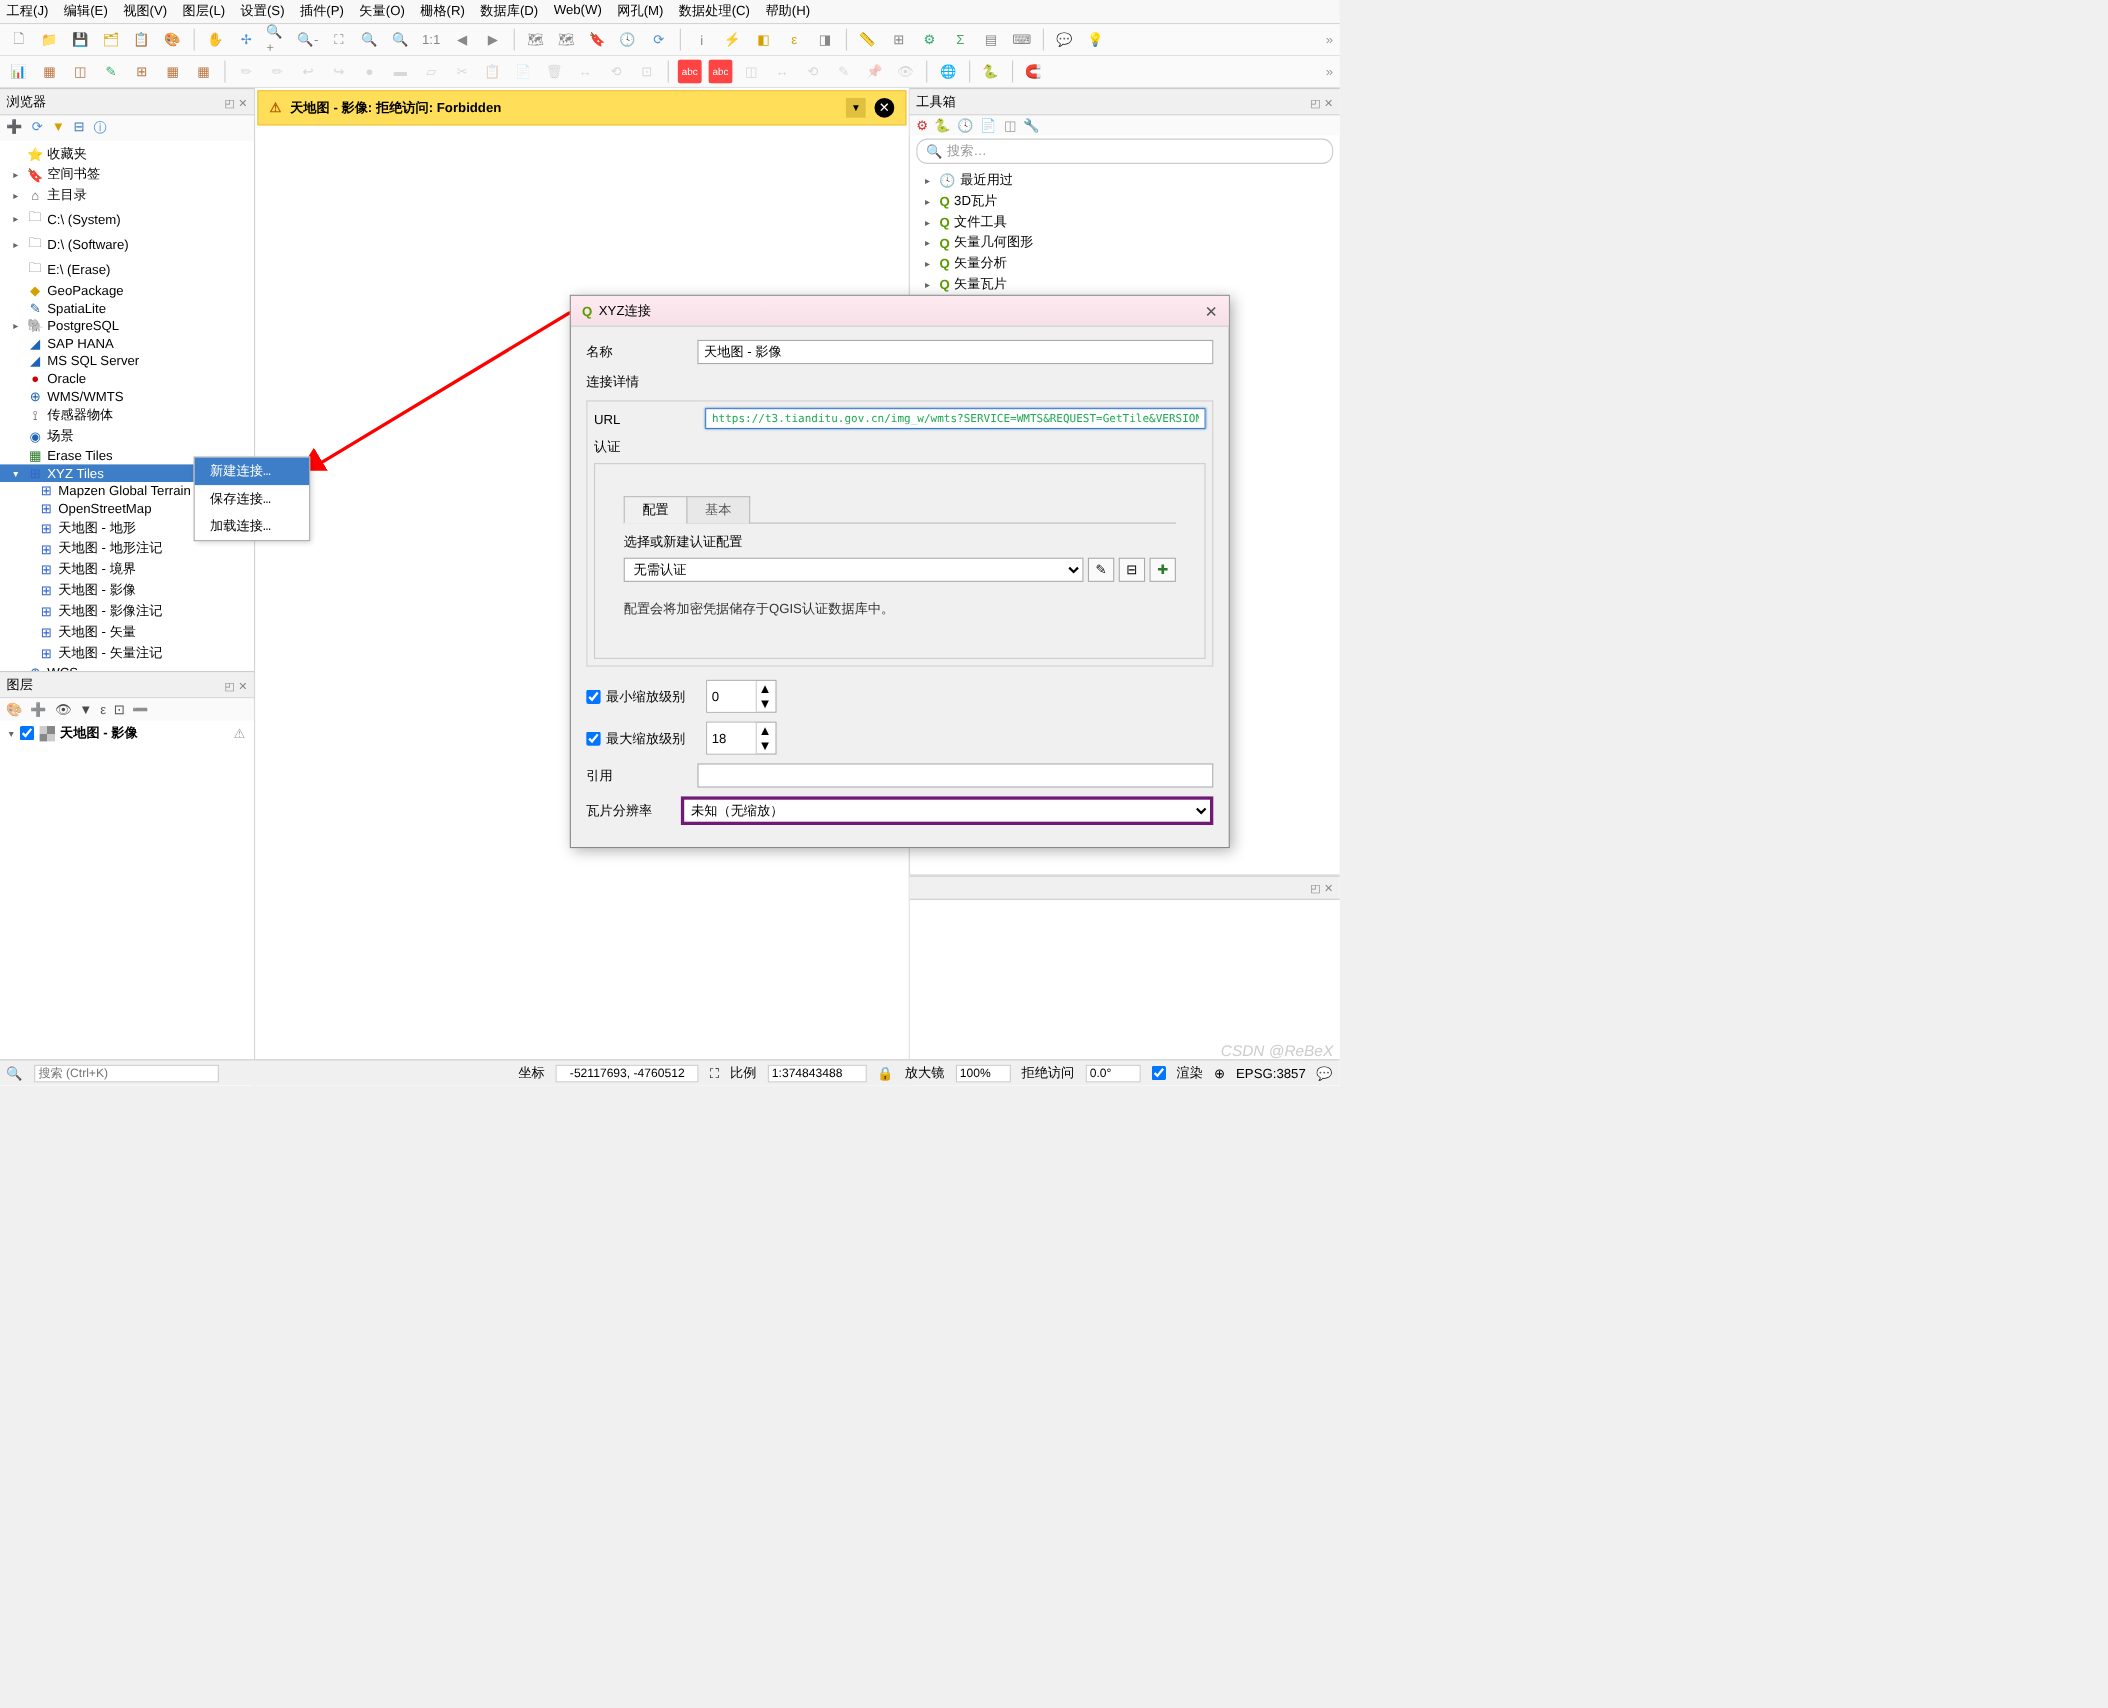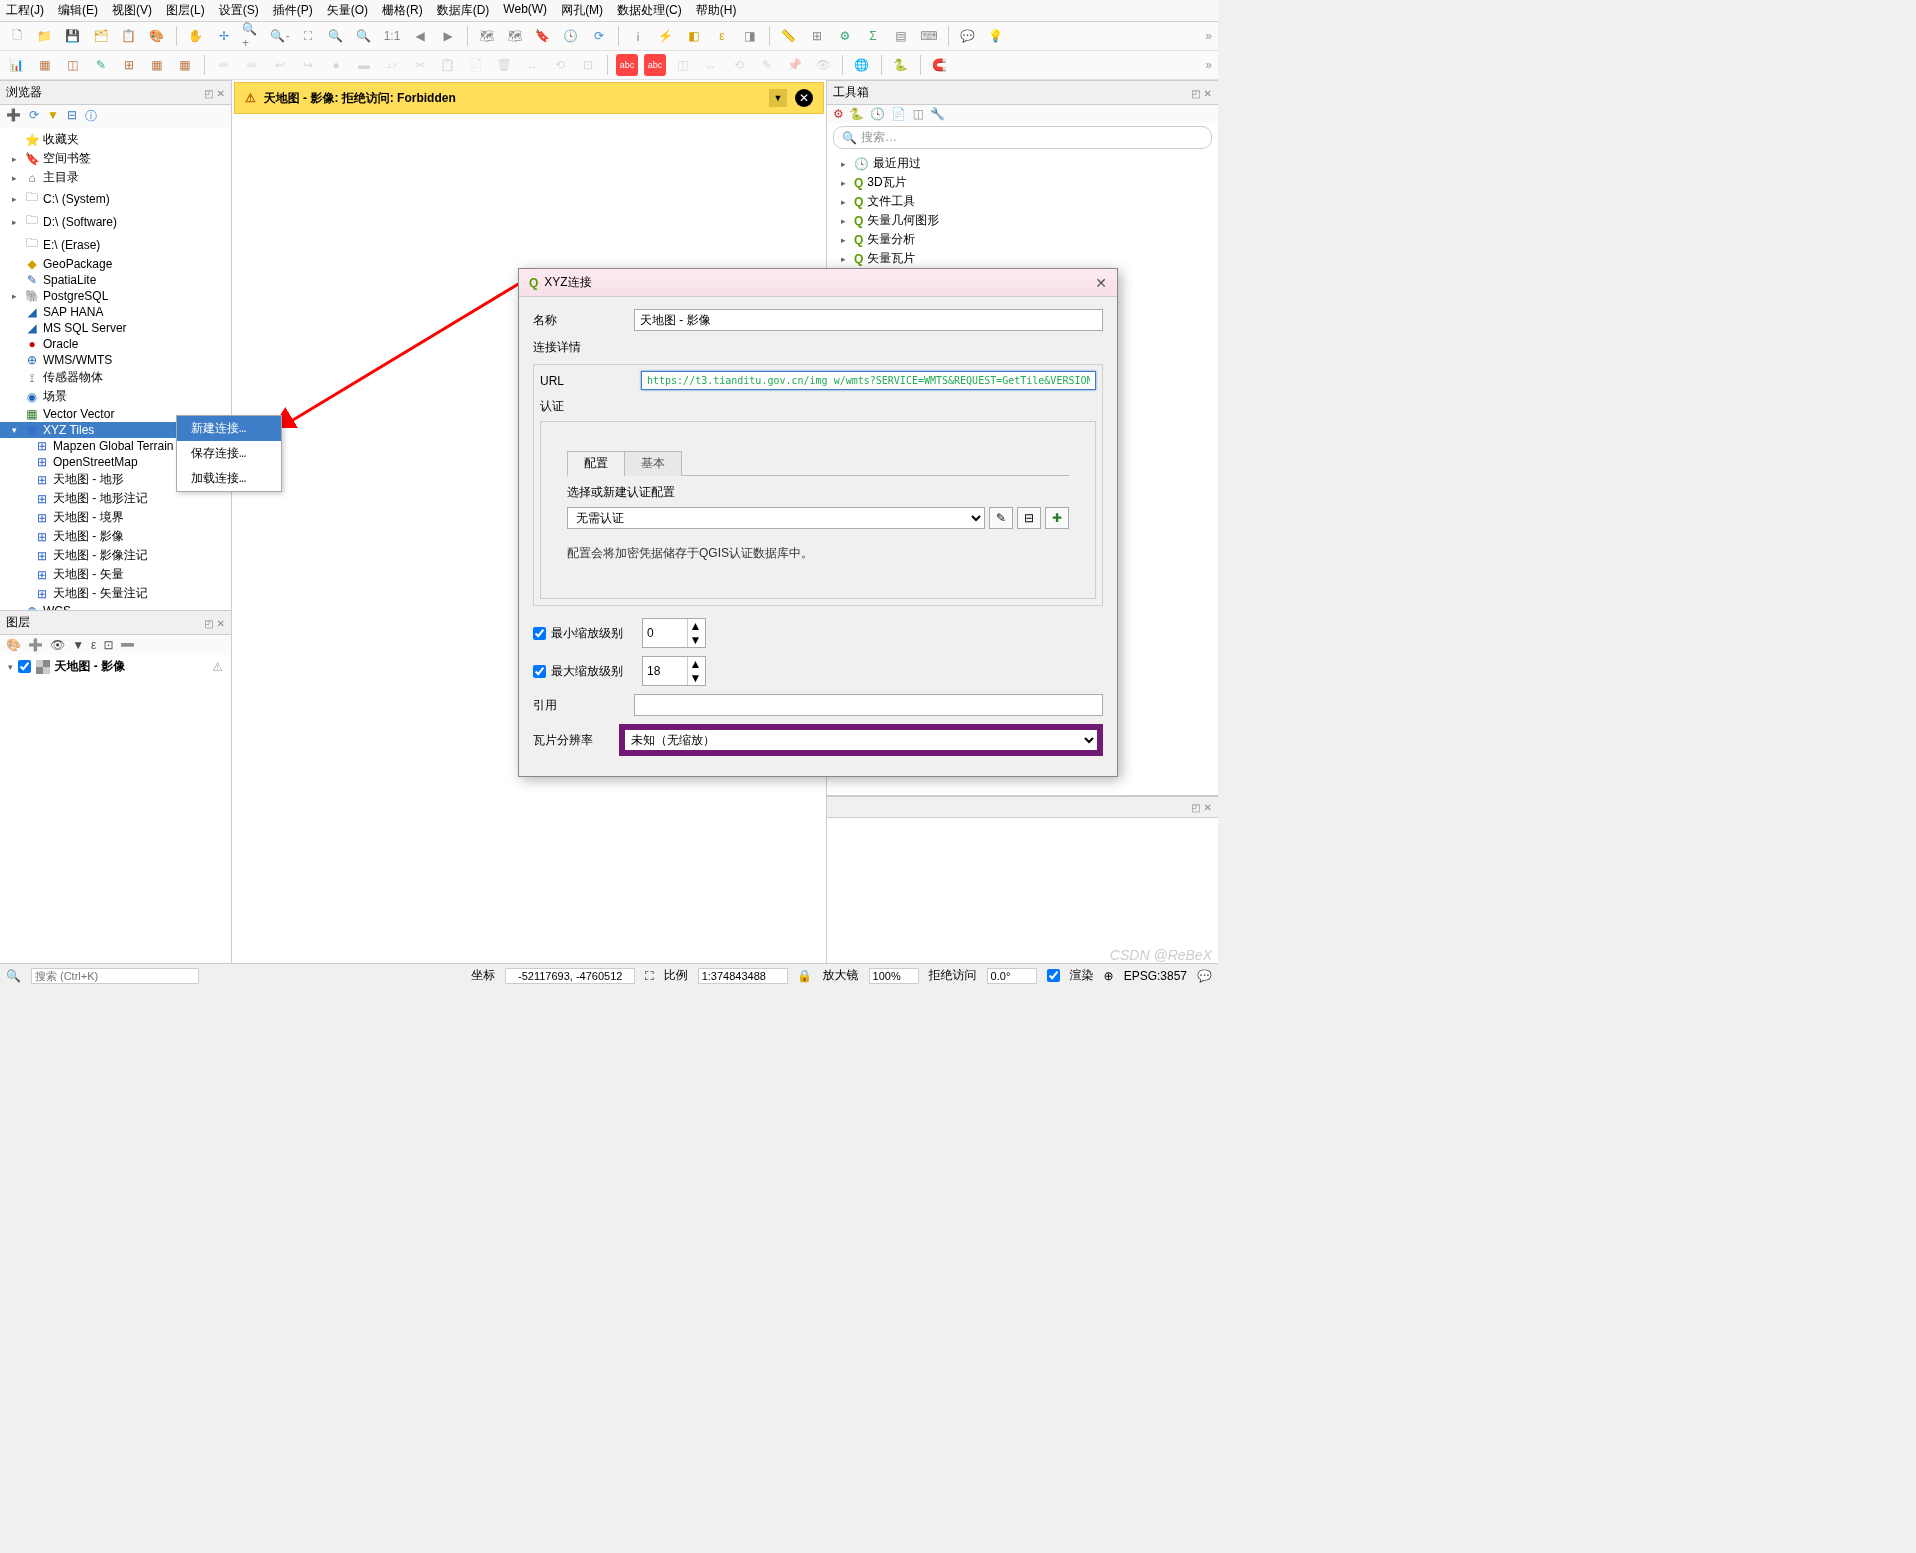--- a/index.html
+++ b/index.html
@@ -62,21 +62,21 @@
 .combo select{flex:1;border:1px solid #aaa;padding:2px 4px;background:#fff;}
 .combo .btn{width:24px;height:22px;border:1px solid #aaa;background:#fafafa;margin-left:4px;display:flex;align-items:center;justify-content:center;}
 .dialog-footer{padding:8px 14px;display:flex;justify-content:flex-end;gap:8px;}
 .dialog-footer button{padding:3px 22px;border:1px solid #888;background:#f8f8f8;}
 .dialog-footer button.primary{background:#d8e8ff;border:1px solid #6a9edc;}
 .spinbox{display:flex;border:1px solid #aaa;background:#fff;width:64px;}
 .spinbox input{border:none;width:44px;padding:2px 4px;}
 .spinbox .sp{width:16px;display:flex;flex-direction:column;font-size:6px;border-left:1px solid #ccc;}
 .spinbox .sp span{flex:1;text-align:center;}
 .watermark{position:absolute;right:6px;bottom:24px;color:#ccc;font-size:14px;font-style:italic;z-index:5;}
-select.wide{width:100%;border:6px solid #701a75;padding:2px;background:#fff;}
+select.wide{width:100%;border:3px solid #701a75;padding:2px;background:#fff;}
 </style>
 </head>
 <body>
 
 <div class="menubar">
     <span>工程(J)</span>
     <span>编辑(E)</span>
     <span>视图(V)</span>
     <span>图层(L)</span>
     <span>设置(S)</span>
@@ -262,21 +262,21 @@
           <span>传感器物体</span>
         </div>
         <div class="tree-item">
           <span class="arrow"></span>
           <span class="ti-ico" style="color:#1e64b4">◉</span>
           <span>场景</span>
         </div>
         <div class="tree-item">
           <span class="arrow"></span>
           <span class="ti-ico" style="color:#2a7a2a">▦</span>
-          <span>Vector Vector</span>
+          <span>Erase Tiles</span>
         </div>
         <div class="tree-item sel">
           <span class="arrow">▾</span>
           <span class="ti-ico" style="color:#3366cc">⊞</span>
           <span>XYZ Tiles</span>
         </div>
         <div class="tree-item tree-child">
           <span class="arrow"></span>
           <span class="ti-ico" style="color:#3366cc">⊞</span>
           <span>Mapzen Global Terrain</span>

